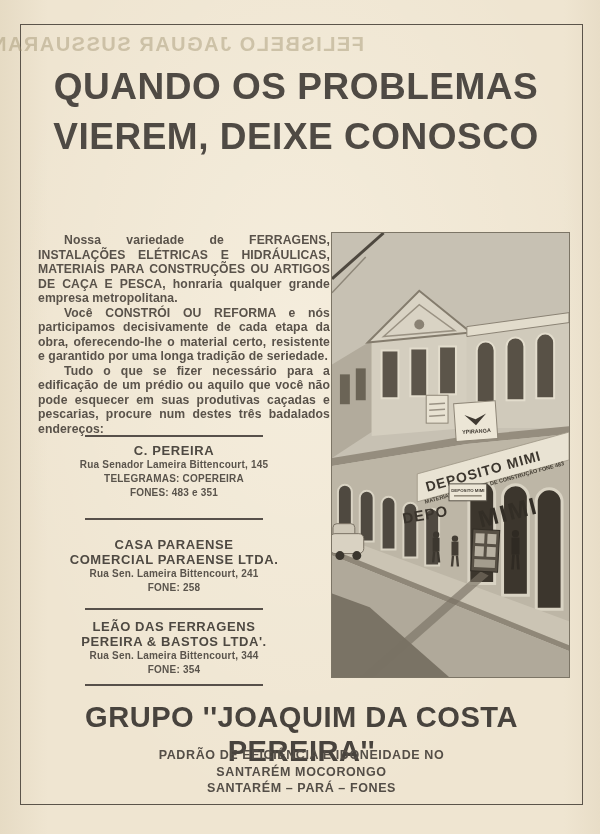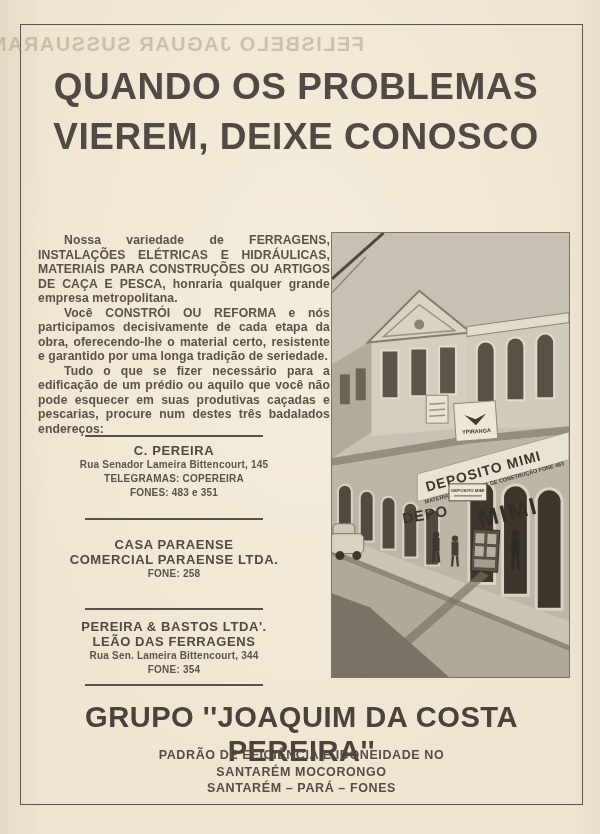--- a/index.html
+++ b/index.html
@@ -192,28 +192,29 @@
     <div class="s">Rua Senador Lameira Bittencourt, 145</div>
     <div class="s">TELEGRAMAS: COPEREIRA</div>
     <div class="s">FONES: 483 e 351</div>
   </div>
 
   <div class="rule" style="top:518px"></div>
 
   <div class="addr" style="top:537px">
     <div class="n">CASA PARAENSE</div>
     <div class="n">COMERCIAL PARAENSE LTDA.</div>
+    <div class="s">Rua Sen. Lameira Bittencourt, 241</div>
     <div class="s">FONE: 258</div>
   </div>
 
   <div class="rule" style="top:608px"></div>
 
   <div class="addr" style="top:619px">
+    <div class="n">LEÃO DAS FERRAGENS</div>
     <div class="n">PEREIRA &amp; BASTOS LTDA'.</div>
-    <div class="n">LEÃO DAS FERRAGENS</div>
     <div class="s">Rua Sen. Lameira Bittencourt, 344</div>
     <div class="s">FONE: 354</div>
   </div>
 
   <div class="rule" style="top:684px"></div>
 
   <div class="grupo">GRUPO ''JOAQUIM DA COSTA PEREIRA''</div>
 
   <div class="footerlines">
     <div>PADRÃO DE EFICIÊNCIA E IDONEIDADE NO</div>

